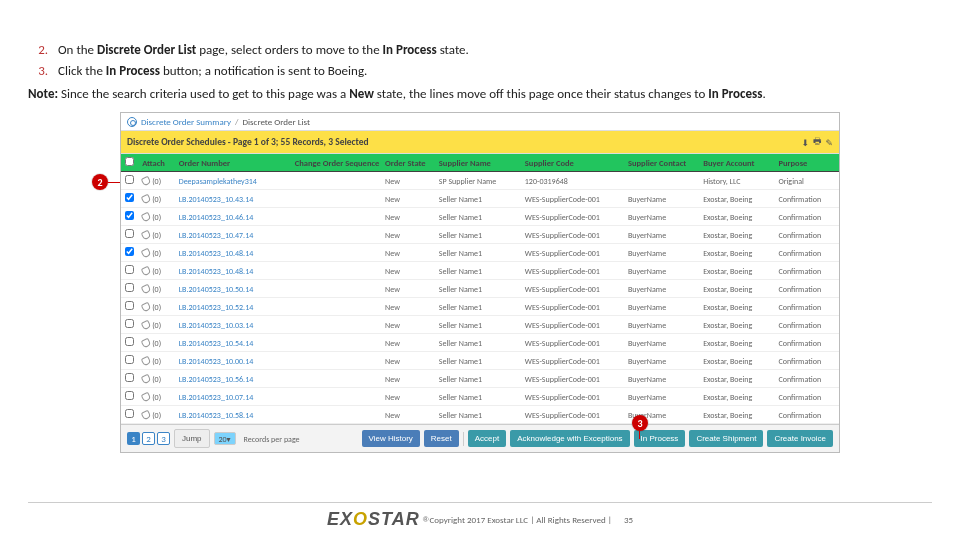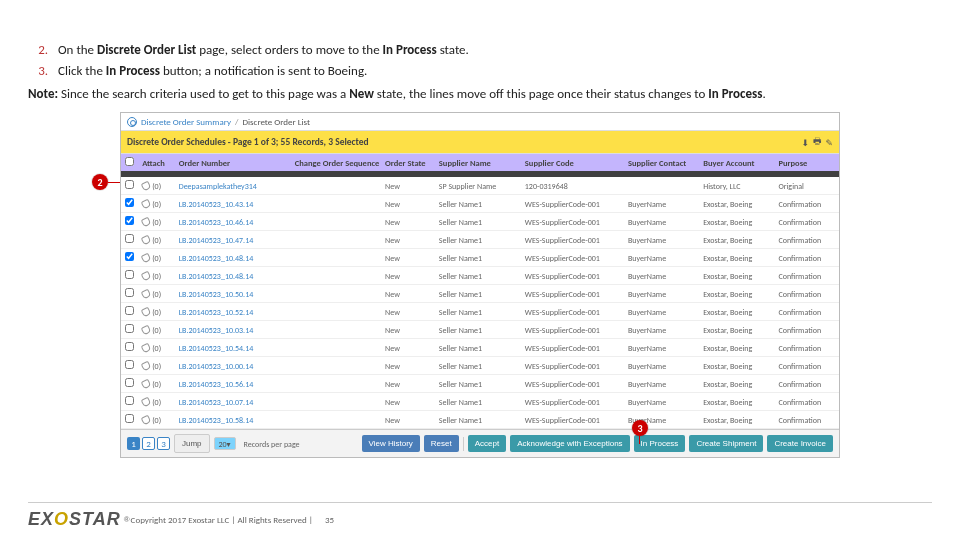--- a/index.html
+++ b/index.html
@@ -18,39 +18,39 @@
   .crumb { display: flex; align-items: center; padding: 3px 6px; border-bottom: 1px solid #ddd; }
   .crumb .gear { width: 10px; height: 10px; border: 1px solid #3a84c6; border-radius: 50%; margin-right: 4px; position: relative; }
   .crumb .gear::after { content: ""; position: absolute; left: 2px; top: 2px; width: 4px; height: 4px; border: 1px solid #3a84c6; border-radius: 50%; }
   .crumb .link { color: #3a84c6; }
   .crumb .sep { color: #999; margin: 0 4px; }
   .pagehdr { display: flex; align-items: center; justify-content: space-between; padding: 3px 6px; background: #fde047; border-bottom: 1px solid #ddd; }
   .pagehdr .title2 { font-weight: 700; color: #444; font-size: 9.5px; }
   .pagehdr .acts { display: flex; gap: 4px; align-items: center; color: #555; }
   .pagehdr .acts span { display: inline-block; }
   .tbl { width: 100%; border-collapse: collapse; table-layout: fixed; }
-  .tbl th { text-align: left; font-weight: 700; color: #444; font-size: 8.5px; padding: 3px 4px; background: #c4b5fd; border-bottom: 6px solid #404040; white-space: nowrap; overflow: hidden; }
+  .tbl th { text-align: left; font-weight: 700; color: #444; font-size: 8.5px; padding: 3px 4px; background: #22c55e; border-bottom: 1px solid #404040; white-space: nowrap; overflow: hidden; }
   .tbl td { padding: 3px 4px; border-bottom: 1px solid #eee; color: #666; font-size: 8px; white-space: nowrap; overflow: hidden; }
   .tbl td.link { color: #3a84c6; }
   .tbl input[type=checkbox] { width: 9px; height: 9px; }
   .attcell { display: flex; align-items: center; gap: 2px; }
   .attcell .clip { width: 8px; height: 8px; border: 1px solid #999; border-radius: 2px 2px 4px 4px; transform: rotate(-25deg); }
   .footerbar { display: flex; align-items: center; gap: 4px; padding: 4px 6px; background: #f3f3f3; border-top: 1px solid #ccc; }
   .footerbar .pg { display: flex; align-items: center; gap: 2px; }
   .footerbar .pg .sq { width: 13px; height: 13px; background: #3a84c6; color: #fff; display: flex; align-items: center; justify-content: center; font-size: 9px; border-radius: 2px; }
   .footerbar .btn { padding: 4px 7px; border-radius: 2px; color: #fff; font-size: 8px; border: none; cursor: pointer; }
   .footerbar .btn.jump { background: #eee; color: #555; border: 1px solid #ccc; }
   .footerbar .btn.blue { background: #4a7db8; }
   .footerbar .btn.teal { background: #3a9aa8; }
   .footerbar .rpp { color: #666; font-size: 8px; margin-right: auto; margin-left: 4px; }
   .callout { position: absolute; width: 16px; height: 16px; border-radius: 50%; background: #c00; color: #fff; font-weight: 700; font-size: 10px; display: flex; align-items: center; justify-content: center; box-shadow: 0 0 0 1px rgba(0,0,0,.1); }
   .callout.c2 { left: -28px; top: 62px; }
   .callout.c3 { right: 192px; bottom: 22px; }
   .call-line { position: absolute; background: #c00; }
-  .bottom { position: absolute; left: 28px; right: 28px; bottom: 10px; display: flex; align-items: center; justify-content: flex-start; border-top: 1px solid #ccc; padding-top: 6px; }
+  .bottom { position: absolute; left: 28px; right: 28px; bottom: 10px; display: flex; align-items: center; justify-content: center; border-top: 1px solid #ccc; padding-top: 6px; }
   .logo { font-family: Arial, sans-serif; font-weight: 800; font-style: italic; font-size: 18px; color: #444; letter-spacing: 1px; display: flex; align-items: center; }
   .logo .ex { color: #555; }
   .logo .o { color: #c8a200; }
   .logo .reg { font-size: 8px; font-style: normal; margin-left: 3px; vertical-align: top; color: #888; }
   .copy { font-size: 9px; color: #666; }
   .copy .pg { margin-left: 12px; }
 </style>
 </head>
 <body>
 

